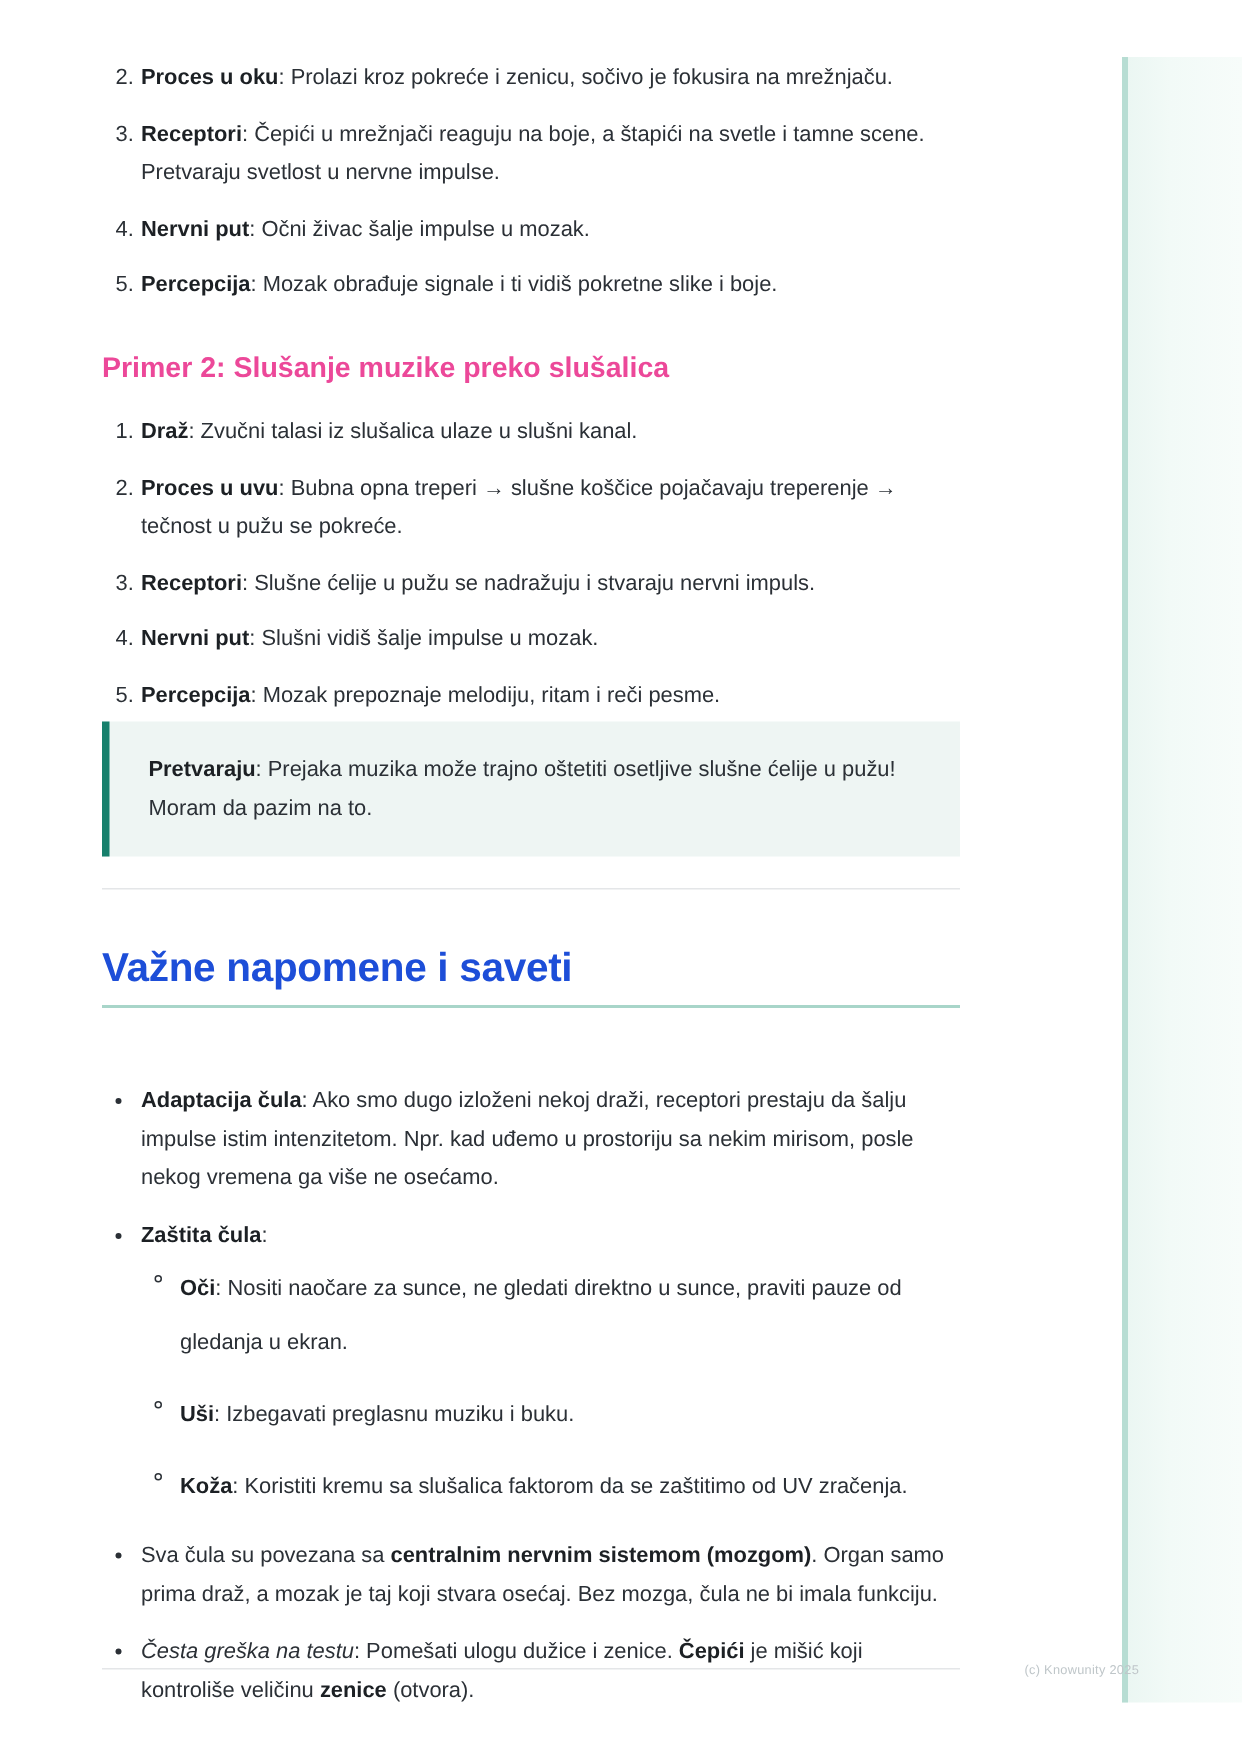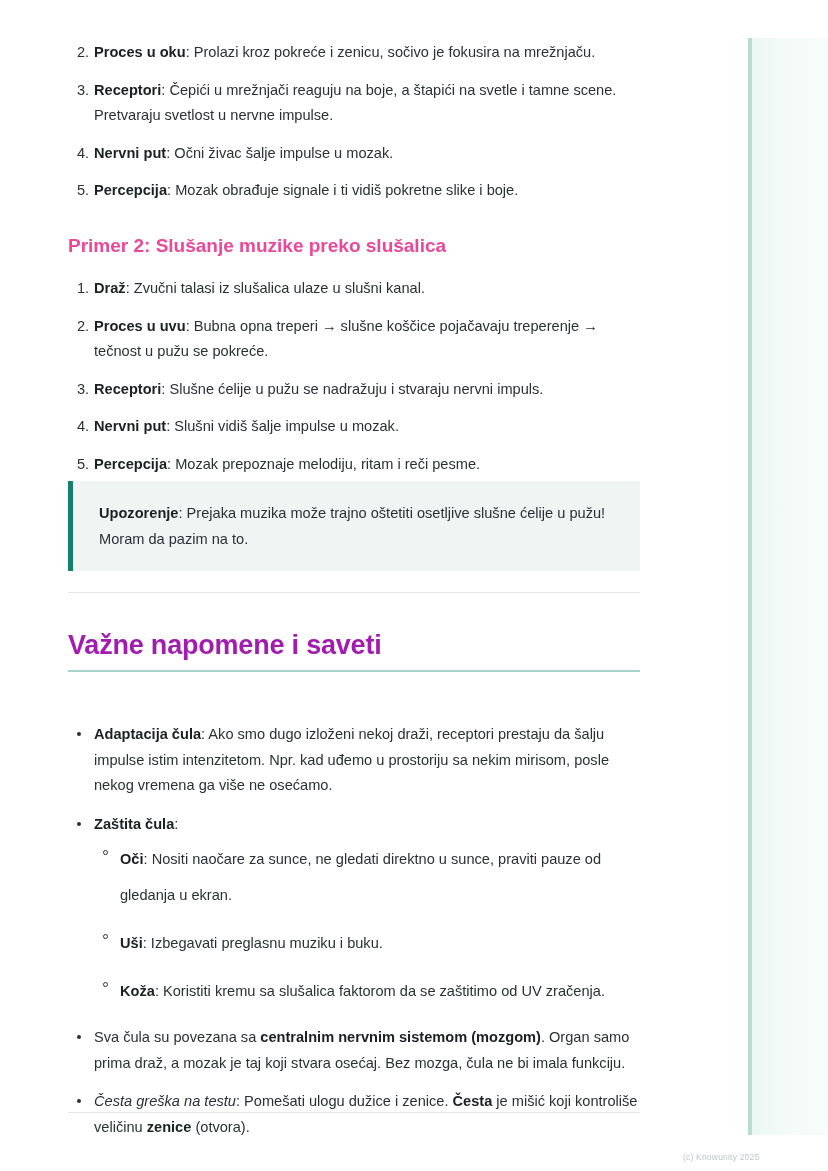--- a/index.html
+++ b/index.html
@@ -147,35 +147,35 @@
   .hr {
     width: 572px;
     height: 1px;
     background: #e4e6e8;
   }
 
   
   .sec-heading {
     font-size: 27px;
     font-weight: bold;
-    color: #a21caf;
+    color: #1d4ed8;
     letter-spacing: -0.2px;
     line-height: 34px;
   }
   .sec-underline {
     width: 572px;
     height: 1.5px;
     background: #a8d5c9;
   }
 
   
   .watermark {
     position: absolute;
     left: 683px;
-    top: 1152px;
+    top: 1108px;
     font-size: 8.5px;
     color: #bfc6c9;
     letter-spacing: 0.2px;
     white-space: nowrap;
     z-index: 5;
   }
 
   
   .blk { position: absolute; left: 0; width: 572px; }
 </style>
@@ -230,21 +230,21 @@
       </li>
       <li>
         <span class="marker">5.</span>
         <b>Percepcija</b><span>: Mozak prepoznaje melodiju, ritam i reči pesme.</span>
       </li>
     </ol>
   </div>
 
   <div class="blk" style="top:481px;">
     <div class="callout">
-      <p><b>Upozorenje</b><span>: Prejaka muzika može trajno oštetiti osetljive slušne ćelije u pužu! Moram da pazim na to.</span></p>
+      <p><b>Pretvaraju</b><span>: Prejaka muzika može trajno oštetiti osetljive slušne ćelije u pužu! Moram da pazim na to.</span></p>
     </div>
   </div>
 
   <div class="blk hr" style="top:592px;"></div>
 
   <div class="blk sec-heading" style="top:628px;">Važne napomene i saveti</div>
   <div class="blk sec-underline" style="top:670px;"></div>
 
   <div class="blk" style="top:722px;">
     <ul class="bul-list">
@@ -273,21 +273,21 @@
         </ul>
       </li>
 
       <li style="margin-top:16px;">
         <span class="bullet"></span>
         <span>Sva čula su povezana sa </span><b>centralnim nervnim sistemom (mozgom)</b><span>. Organ samo prima draž, a mozak je taj koji stvara osećaj. Bez mozga, čula ne bi imala funkciju.</span>
       </li>
 
       <li>
         <span class="bullet"></span>
-        <i>Česta greška na testu</i><span>: Pomešati ulogu dužice i zenice. </span><b>Česta</b><span> je mišić koji kontroliše veličinu </span><b>zenice</b><span> (otvora).</span>
+        <i>Česta greška na testu</i><span>: Pomešati ulogu dužice i zenice. </span><b>Čepići</b><span> je mišić koji kontroliše veličinu </span><b>zenice</b><span> (otvora).</span>
       </li>
 
     </ul>
   </div>
 
   <div class="blk hr" style="top:1112px;"></div>
 
 </div>
 
 <div class="watermark">(c) Knowunity 2025</div>

